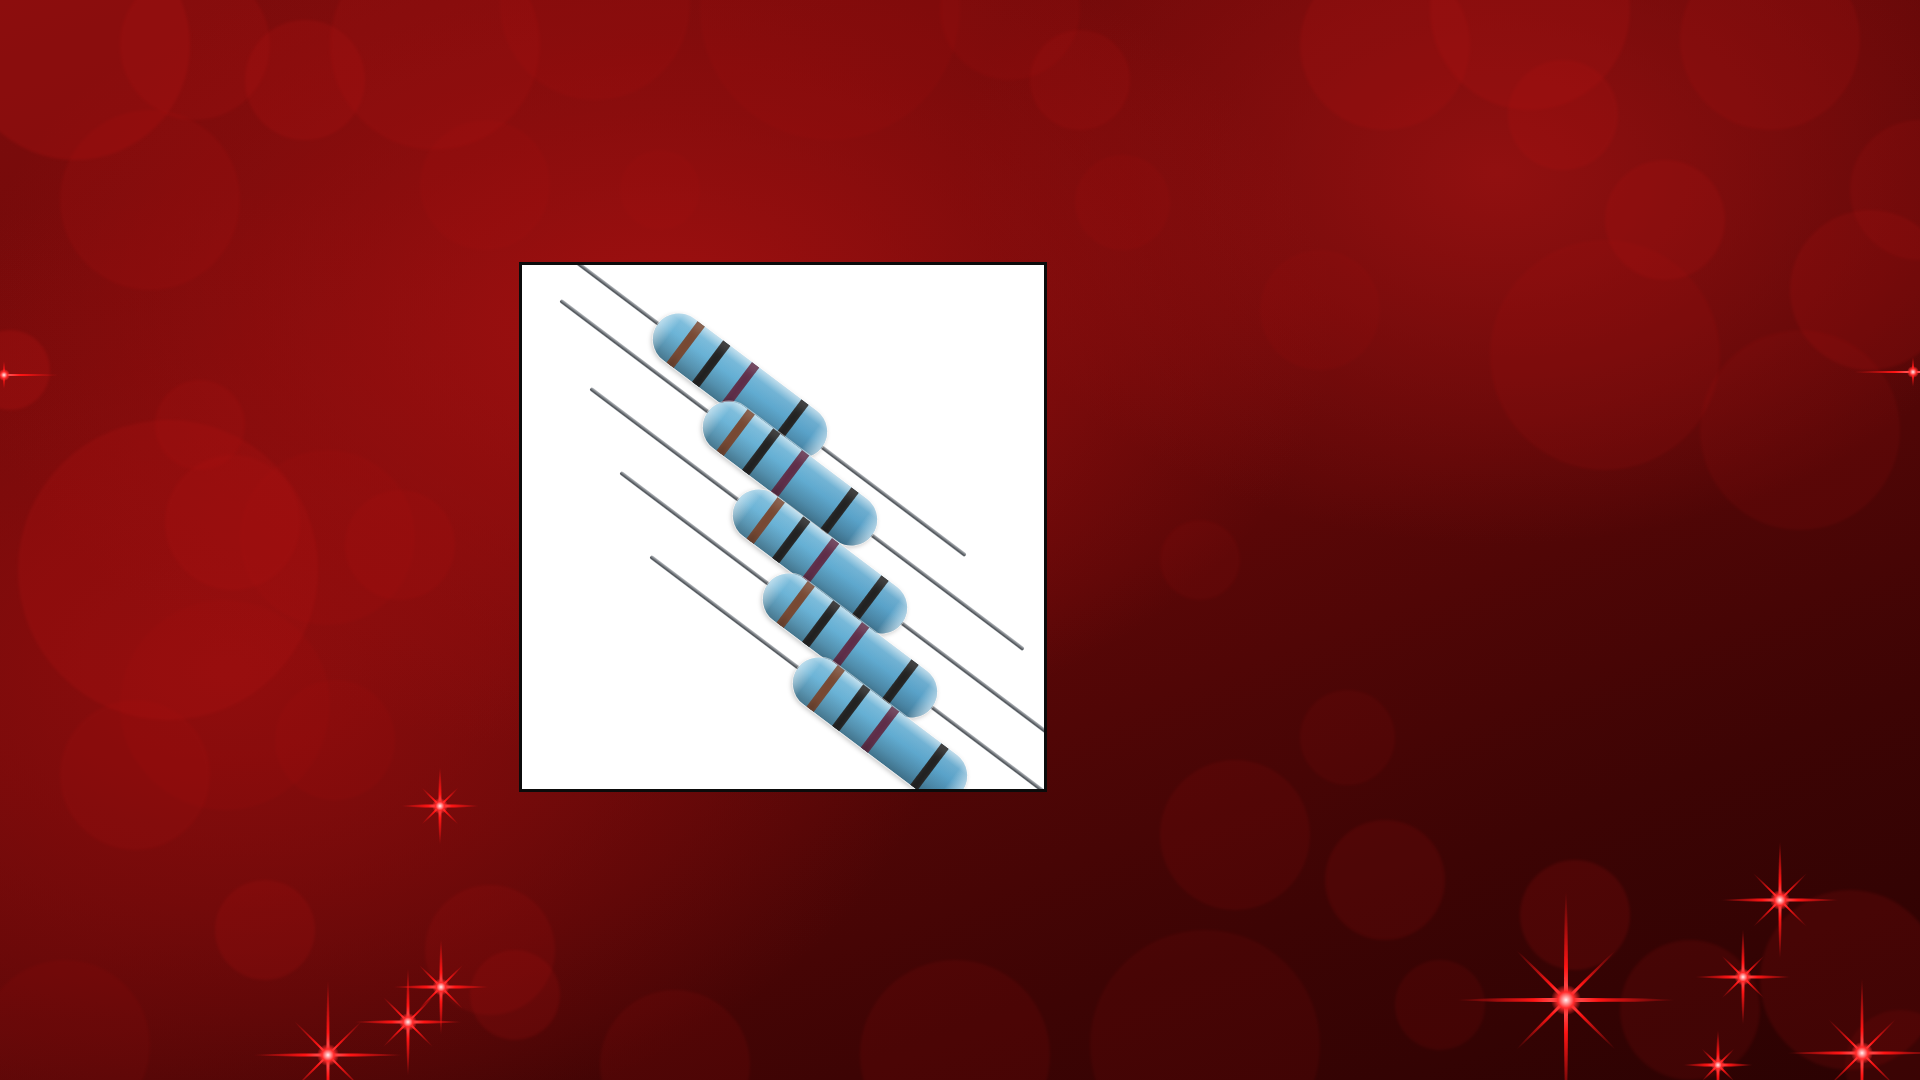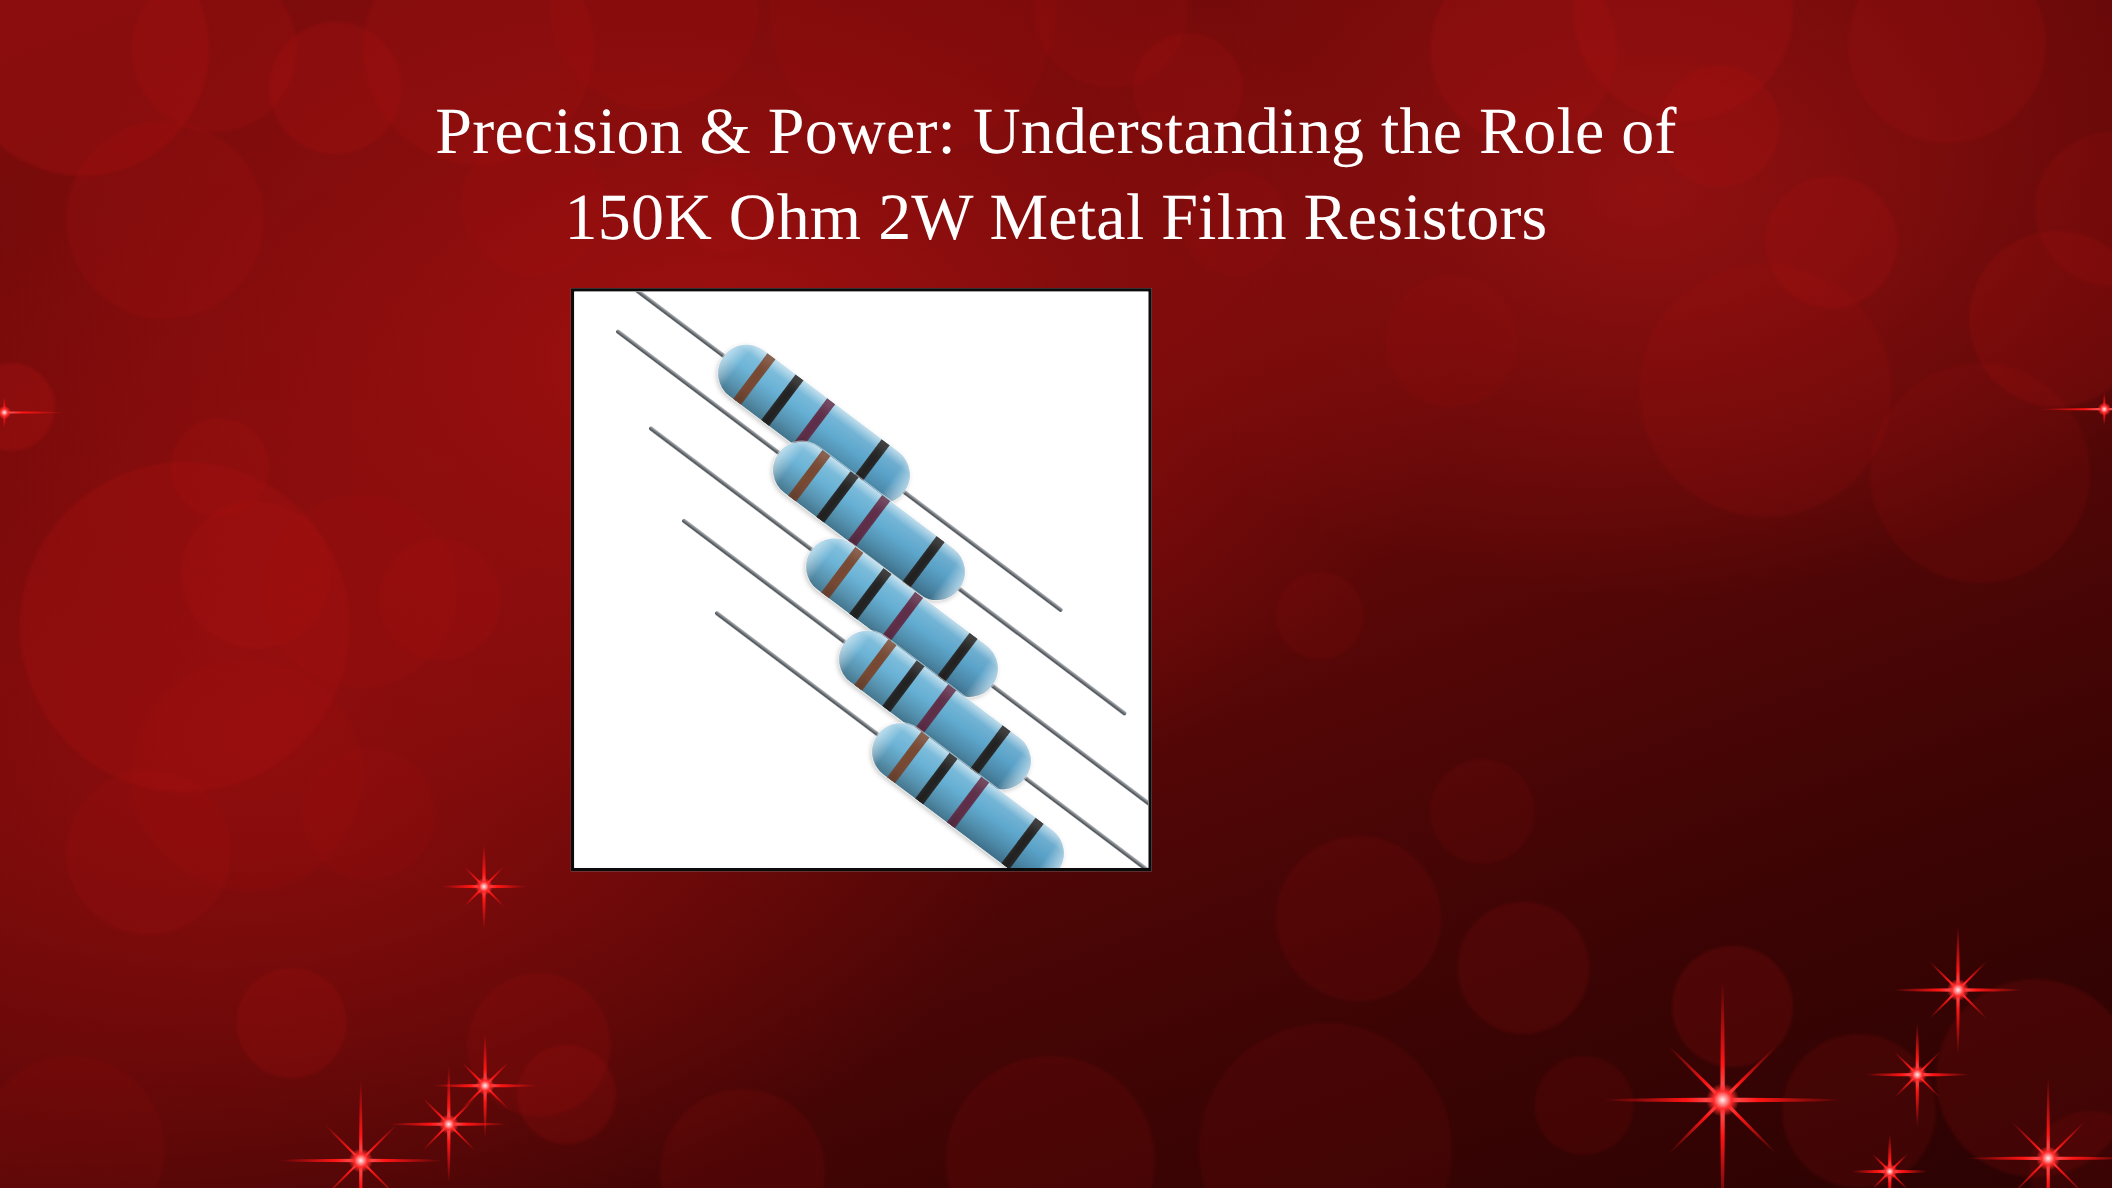--- a/index.html
+++ b/index.html
@@ -272,24 +272,20 @@
 
     <div class="star" style="left:1718px; top:1065px;">
       <i style="width:70px; height:3px; transform:translate(-50%,-50%) rotate(0deg);"></i>
       <i style="width:70px; height:3px; transform:translate(-50%,-50%) rotate(90deg);"></i>
       <i style="width:46px; height:2px; transform:translate(-50%,-50%) rotate(45deg);"></i>
       <i style="width:46px; height:2px; transform:translate(-50%,-50%) rotate(-45deg);"></i>
       <div class="core" style="width:14px; height:14px;"></div>
     </div>
   </div>
 
-  <div class="title-block">
-    <div class="title-line">Precision &amp; Power: Understanding the Role of</div>
-    <div class="title-line">150K Ohm 2W Metal Film Resistors</div>
-  </div>
 
   <div class="picture-frame">
     <div class="photo">
       <div class="resistor-stage">
 
         <div class="res" style="left:-60px; top:92px; width:560px; height:60px; transform:rotate(37deg);">
           <div class="lead" style="left:0; width:560px;"></div>
           <div class="body" style="left:175px; width:205px;">
             <div class="band brown" style="left:30px;"></div>
             <div class="band black" style="left:62px;"></div>

